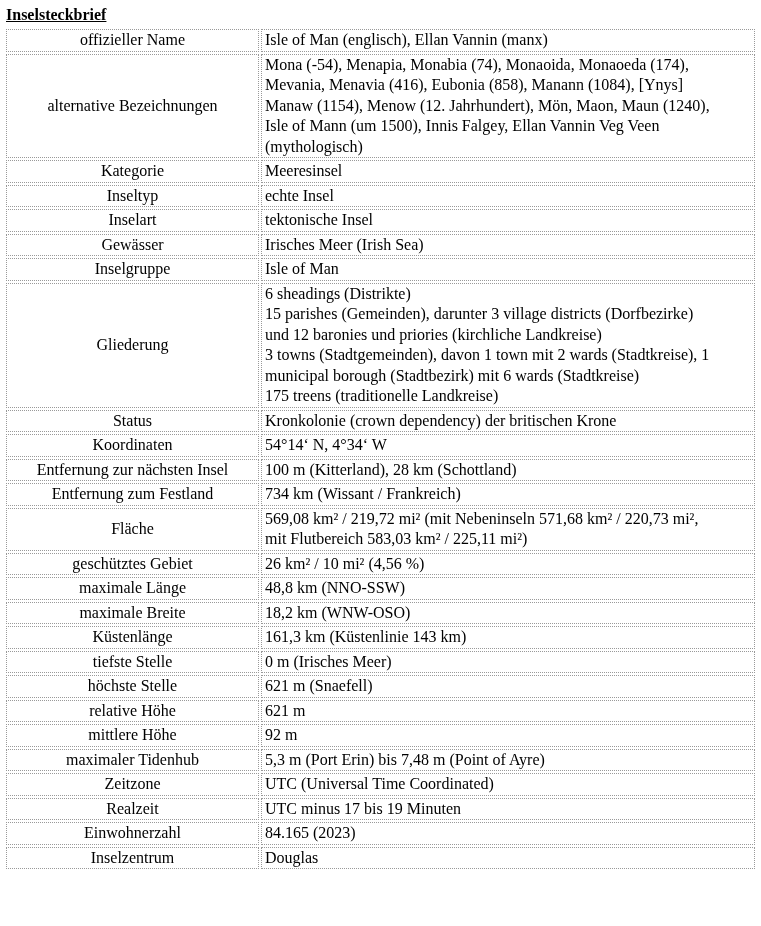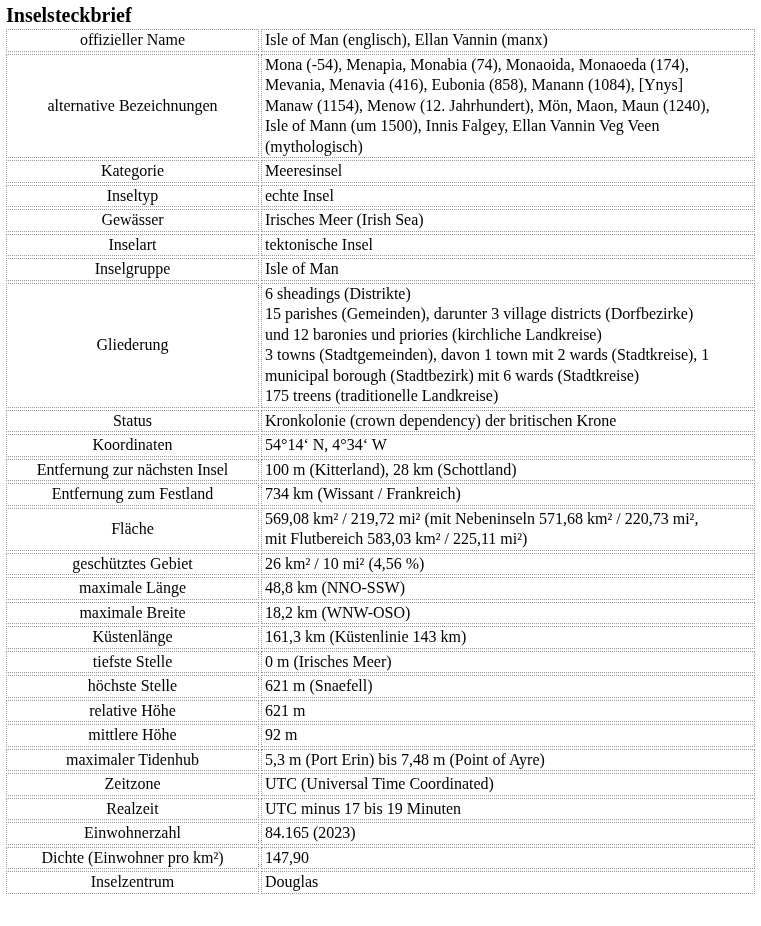--- a/index.html
+++ b/index.html
@@ -11,24 +11,25 @@
   }
   .page {
     width: 761px;
     height: 926px;
     background: #ffffff;
     box-sizing: border-box;
     padding: 4px 4px 0 4px;
     overflow: hidden;
   }
   .page-title {
-    font-size: 20px;
+    font-size: 16px;
     line-height: 18px;
     font-weight: bold;
     margin: 2px 0 3px 2px;
+    text-decoration: underline;
   }
   table.factsheet {
     border-collapse: separate;
     border-spacing: 2px;
     table-layout: fixed;
     width: 753px;
   }
   table.factsheet td {
     border: 1px dotted #999999;
     padding: 0 3px;
@@ -64,26 +65,26 @@
         </tr>
         <tr>
           <td class="label-cell">Kategorie</td>
           <td class="value-cell">Meeresinsel</td>
         </tr>
         <tr>
           <td class="label-cell">Inseltyp</td>
           <td class="value-cell">echte Insel</td>
         </tr>
         <tr>
+          <td class="label-cell">Inselart</td>
+          <td class="value-cell">tektonische Insel</td>
+        </tr>
+        <tr>
           <td class="label-cell">Gewässer</td>
           <td class="value-cell">Irisches Meer (Irish Sea)</td>
-        </tr>
-        <tr>
-          <td class="label-cell">Inselart</td>
-          <td class="value-cell">tektonische Insel</td>
         </tr>
         <tr>
           <td class="label-cell">Inselgruppe</td>
           <td class="value-cell">Isle of Man</td>
         </tr>
         <tr>
           <td class="label-cell">Gliederung</td>
           <td class="value-cell">6 sheadings (Distrikte)
 15 parishes (Gemeinden), darunter 3 village districts (Dorfbezirke)
 und 12 baronies und priories (kirchliche Landkreise)
@@ -154,22 +155,18 @@
         </tr>
         <tr>
           <td class="label-cell">Realzeit</td>
           <td class="value-cell">UTC minus 17 bis 19 Minuten</td>
         </tr>
         <tr>
           <td class="label-cell">Einwohnerzahl</td>
           <td class="value-cell">84.165 (2023)</td>
         </tr>
         <tr>
-          <td class="label-cell">Dichte (Einwohner pro km²)</td>
-          <td class="value-cell">147,90</td>
-        </tr>
-        <tr>
           <td class="label-cell">Inselzentrum</td>
           <td class="value-cell">Douglas</td>
         </tr>
       </tbody>
   </table>
 </div>
 
 </body></html>

